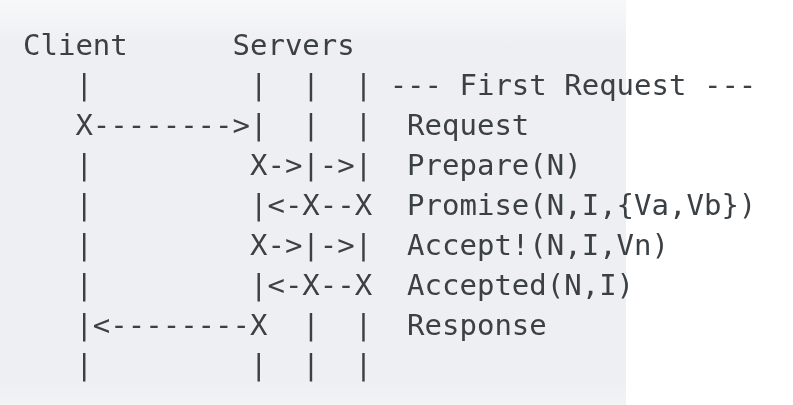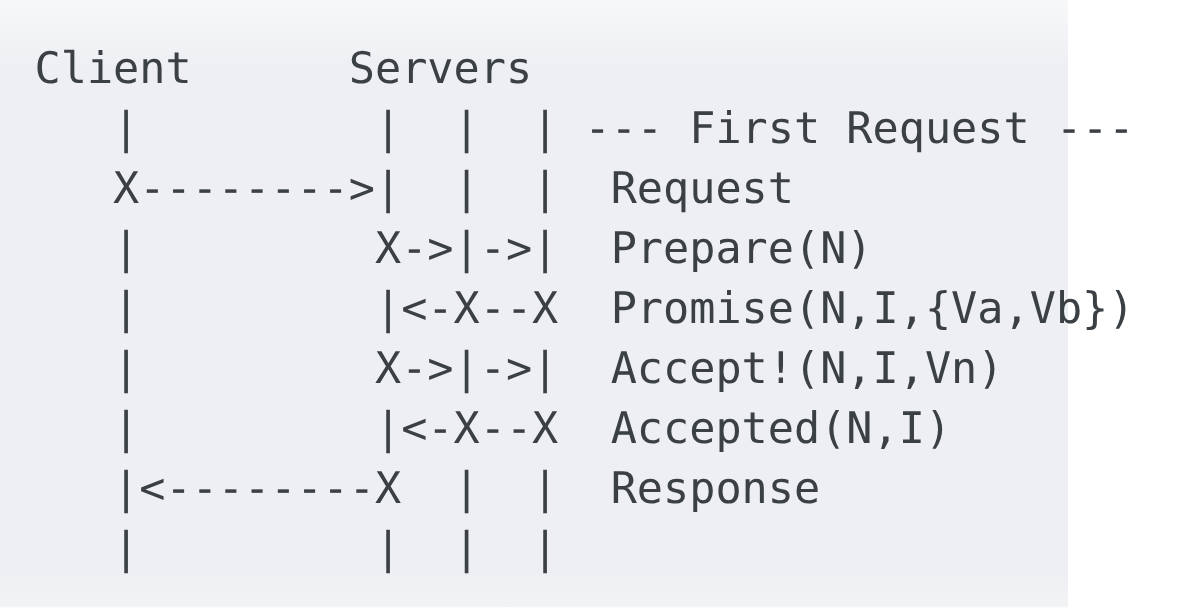--- a/index.html
+++ b/index.html
@@ -6,21 +6,21 @@
     margin: 0;
     padding: 0;
   }
   body {
     width: 793px;
     height: 405px;
     overflow: hidden;
     font-family: "DejaVu Sans Mono", monospace;
   }
   .frame {
-    width: 712px;
+    width: 626px;
     height: 405px;
     box-sizing: border-box;
     background: linear-gradient(180deg, #f7f8fa 0px, #edeff2 45px, #edeff2 380px, #f1f3f5 405px);
     position: relative;
   }
   .ascii {
     margin: 0;
     padding: 25px 0 0 23px;
     font-family: "DejaVu Sans Mono", monospace;
     font-size: 29px;

